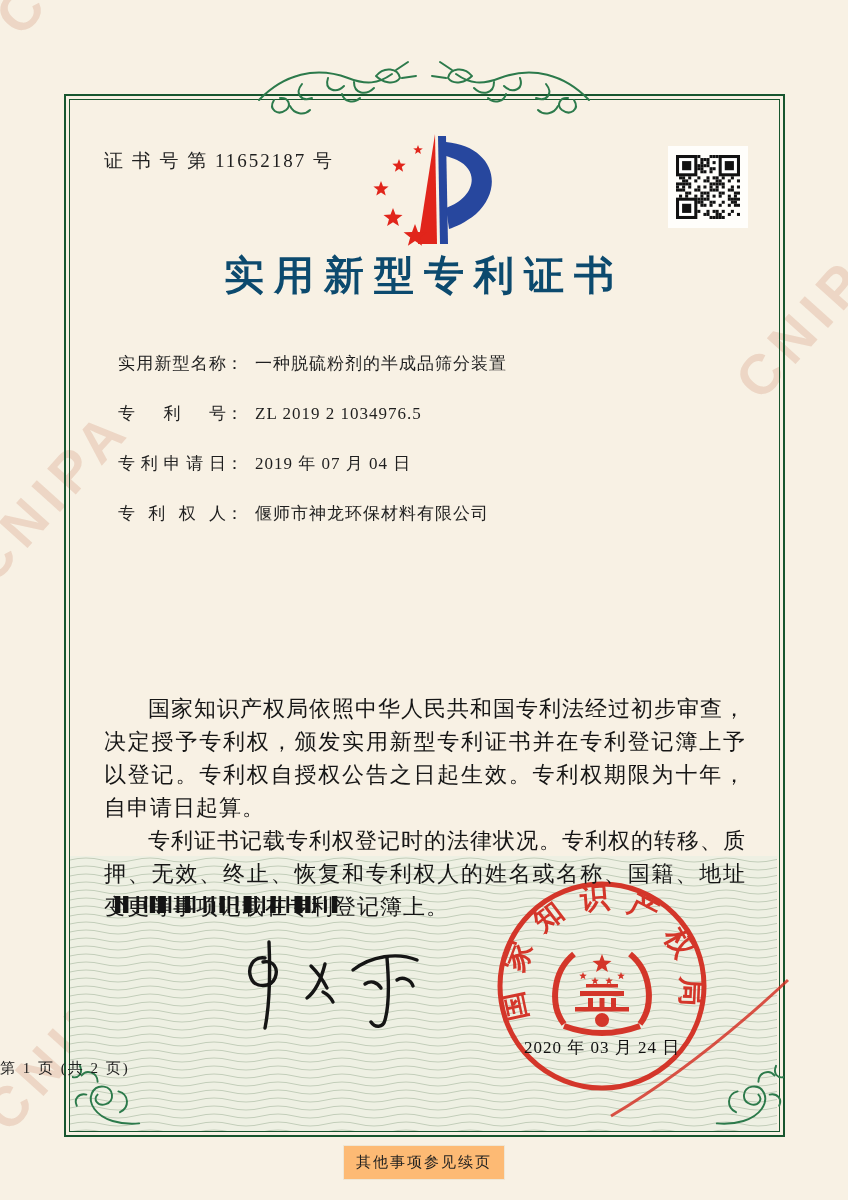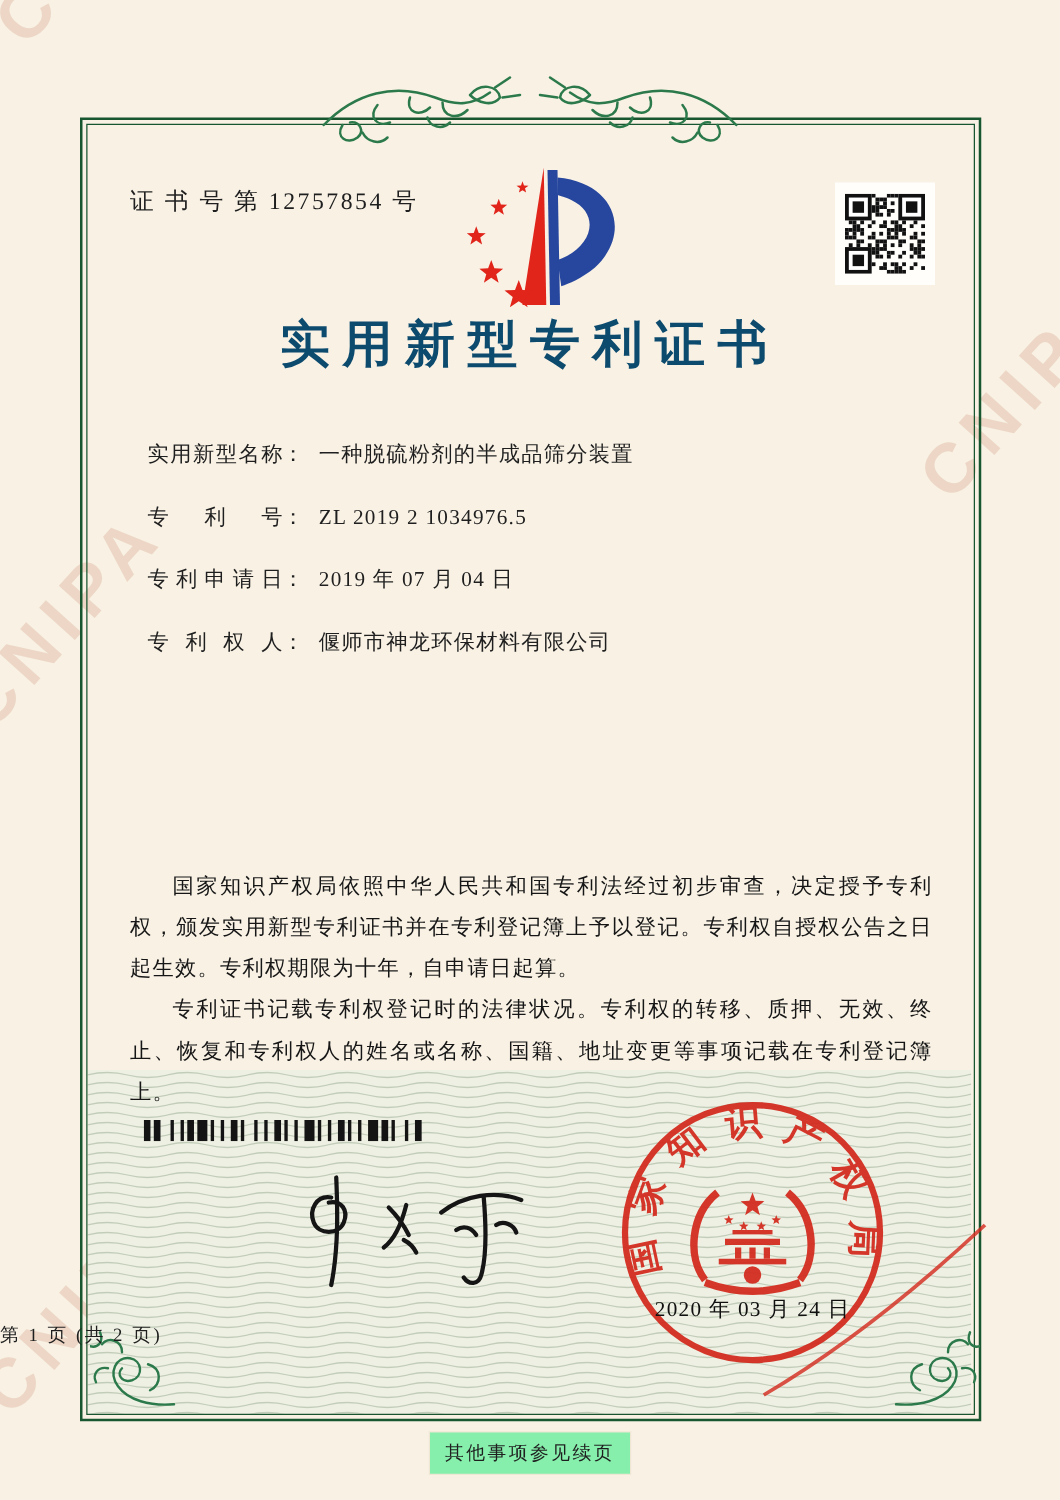--- a/index.html
+++ b/index.html
@@ -20,34 +20,34 @@
       display:flex;align-items:center;justify-content:center;}
   .title{position:absolute;left:0;top:248px;width:100%;text-align:center;font-size:40px;font-weight:bold;
          letter-spacing:10px;z-index:3;color:#0c4a6e;}
   
   .fields{position:absolute;left:118px;top:352px;width:600px;z-index:3;font-size:17px;}
   .frow{position:relative;margin-bottom:26px;line-height:24px;white-space:nowrap;}
   .flabel{display:inline-block;width:108px;text-align:justify;text-align-last:justify;vertical-align:top;}
   .fvalue{margin-left:12px;letter-spacing:1px;}
   .grant-right{position:absolute;left:272px;top:0;}
   
-  .paras{position:absolute;left:104px;top:692px;width:642px;z-index:3;font-size:17px;line-height:33px;
+  .paras{position:absolute;left:104px;top:692px;width:642px;z-index:3;font-size:22px;line-height:33px;
          text-align:justify;letter-spacing:1px;color:#161616;font-family:Liberation Serif, serif;}
   .paras p{margin:0;text-indent:2em;}
   
   .barcode{position:absolute;left:115px;top:896px;z-index:3;}
   .official{position:absolute;left:118px;top:966px;z-index:3;font-size:18px;letter-spacing:3px;}
   .official .name{margin-top:17px;}
   .sig{position:absolute;left:235px;top:936px;z-index:3;}
   .seal{position:absolute;left:492px;top:876px;z-index:2;}
   .sealdate{position:absolute;left:512px;top:1036px;width:180px;text-align:center;font-size:17px;
             letter-spacing:1px;z-index:3;color:#101010;}
   .redarc{position:absolute;left:556px;top:966px;z-index:2;}
   .pageinfo{position:absolute;left:0;top:1059px;width:100%;text-align:left;font-size:15px;letter-spacing:2px;z-index:3;}
-  .contbox{position:absolute;left:50%;transform:translateX(-50%);top:1146px;background:#86efac;
+  .contbox{position:absolute;left:50%;transform:translateX(-50%);top:1146px;background:#fdba74;
            padding:7px 12px;font-size:15px;letter-spacing:2px;z-index:3;box-shadow:0 0 0 1px #efe6d4;white-space:nowrap;}
   
   .dragons{position:absolute;left:254px;top:54px;z-index:2;}
   .corner-br{position:absolute;left:712px;top:1056px;z-index:2;}
   .corner-bl{position:absolute;left:72px;top:1056px;z-index:2;transform:scaleX(-1);}
 </style>
 </head>
 <body>
 
 <div class="page">
@@ -99,21 +99,21 @@
   <svg class="corner-bl" width="72" height="78" viewBox="0 0 90 85">
     <g fill="none" stroke="#2c7a4b" stroke-width="2.4" stroke-linecap="round">
       <path d="M 6,78 C 30,80 52,74 62,60 C 72,46 64,30 50,32 C 38,34 36,50 48,54 C 58,57 64,48 58,42"></path>
       <path d="M 30,64 c -12,-6 -12,-22 2,-26"></path>
       <path d="M 58,26 c 0,-12 14,-16 20,-8"></path>
       <path d="M 72,42 c 10,-2 16,6 12,14"></path>
       <path d="M 80,6 c -4,10 2,16 10,14"></path>
     </g>
   </svg>
 
-  <div class="certno">证 书 号 第 12757854 号</div>
+  <div class="certno">证 书 号 第 11652187 号</div>
 
   <svg class="logo" width="150" height="122" viewBox="0 0 150 122">
     <polygon points="86,8 94,8 96,116 88,116" fill="#27479e"></polygon>
     <path d="M94,14 C 140,18 154,58 124,86 C 113,95 103,99 97,101 L 94,80 C 121,71 130,44 105,32 C 101,30 97,29 94,28 Z" fill="#27479e"></path>
     <polygon points="83,6 85,116 66,116" fill="#e1251b"></polygon>
     <g id="logoStars" fill="#e1251b">
         <polygon points="66.0,17.0 67.2,20.3 70.8,20.5 68.0,22.6 68.9,26.0 66.0,24.1 63.1,26.0 64.0,22.6 61.2,20.5 64.8,20.3"></polygon>
         <polygon points="47.0,31.0 48.7,35.6 53.7,35.8 49.8,38.9 51.1,43.7 47.0,40.9 42.9,43.7 44.2,38.9 40.3,35.8 45.3,35.6"></polygon>
         <polygon points="29.0,53.0 31.0,58.3 36.6,58.5 32.2,62.0 33.7,67.5 29.0,64.4 24.3,67.5 25.8,62.0 21.4,58.5 27.0,58.3"></polygon>
         <polygon points="41.0,80.0 43.5,86.6 50.5,86.9 45.0,91.3 46.9,98.1 41.0,94.2 35.1,98.1 37.0,91.3 31.5,86.9 38.5,86.6"></polygon>

